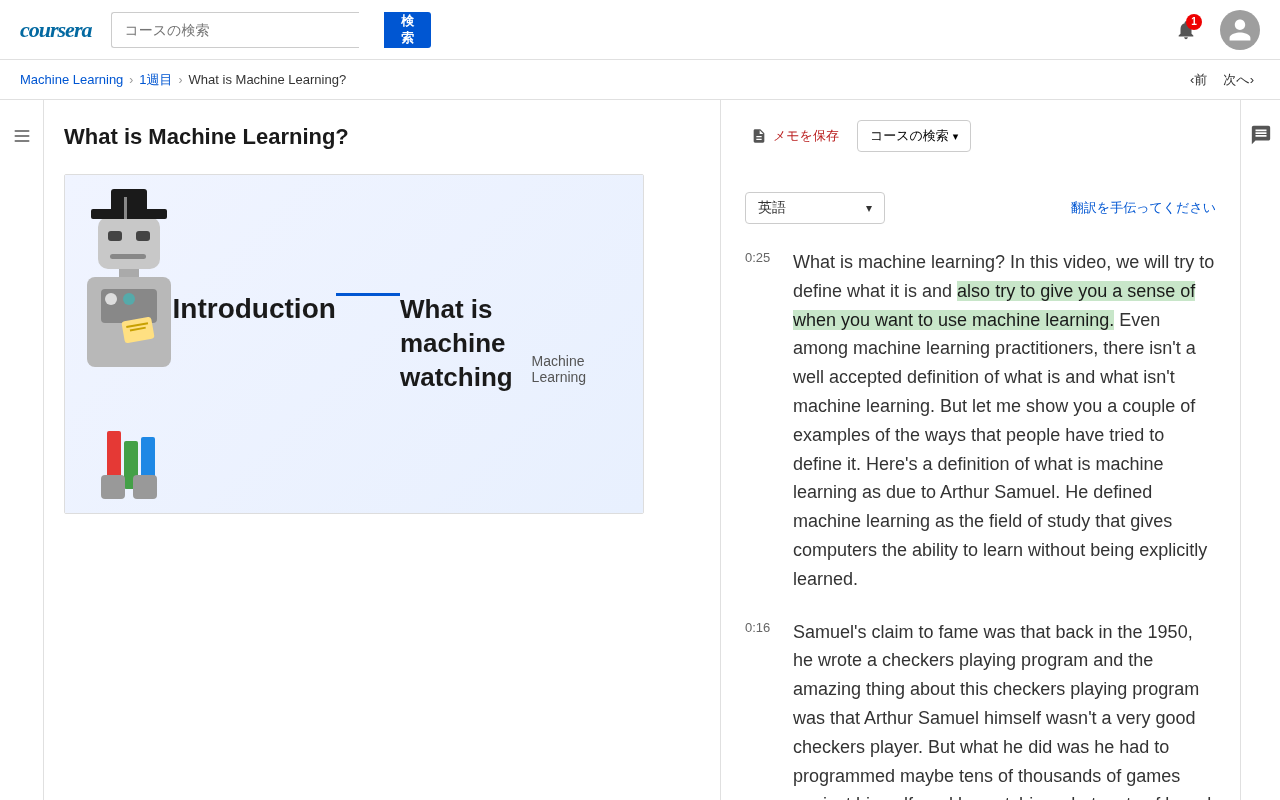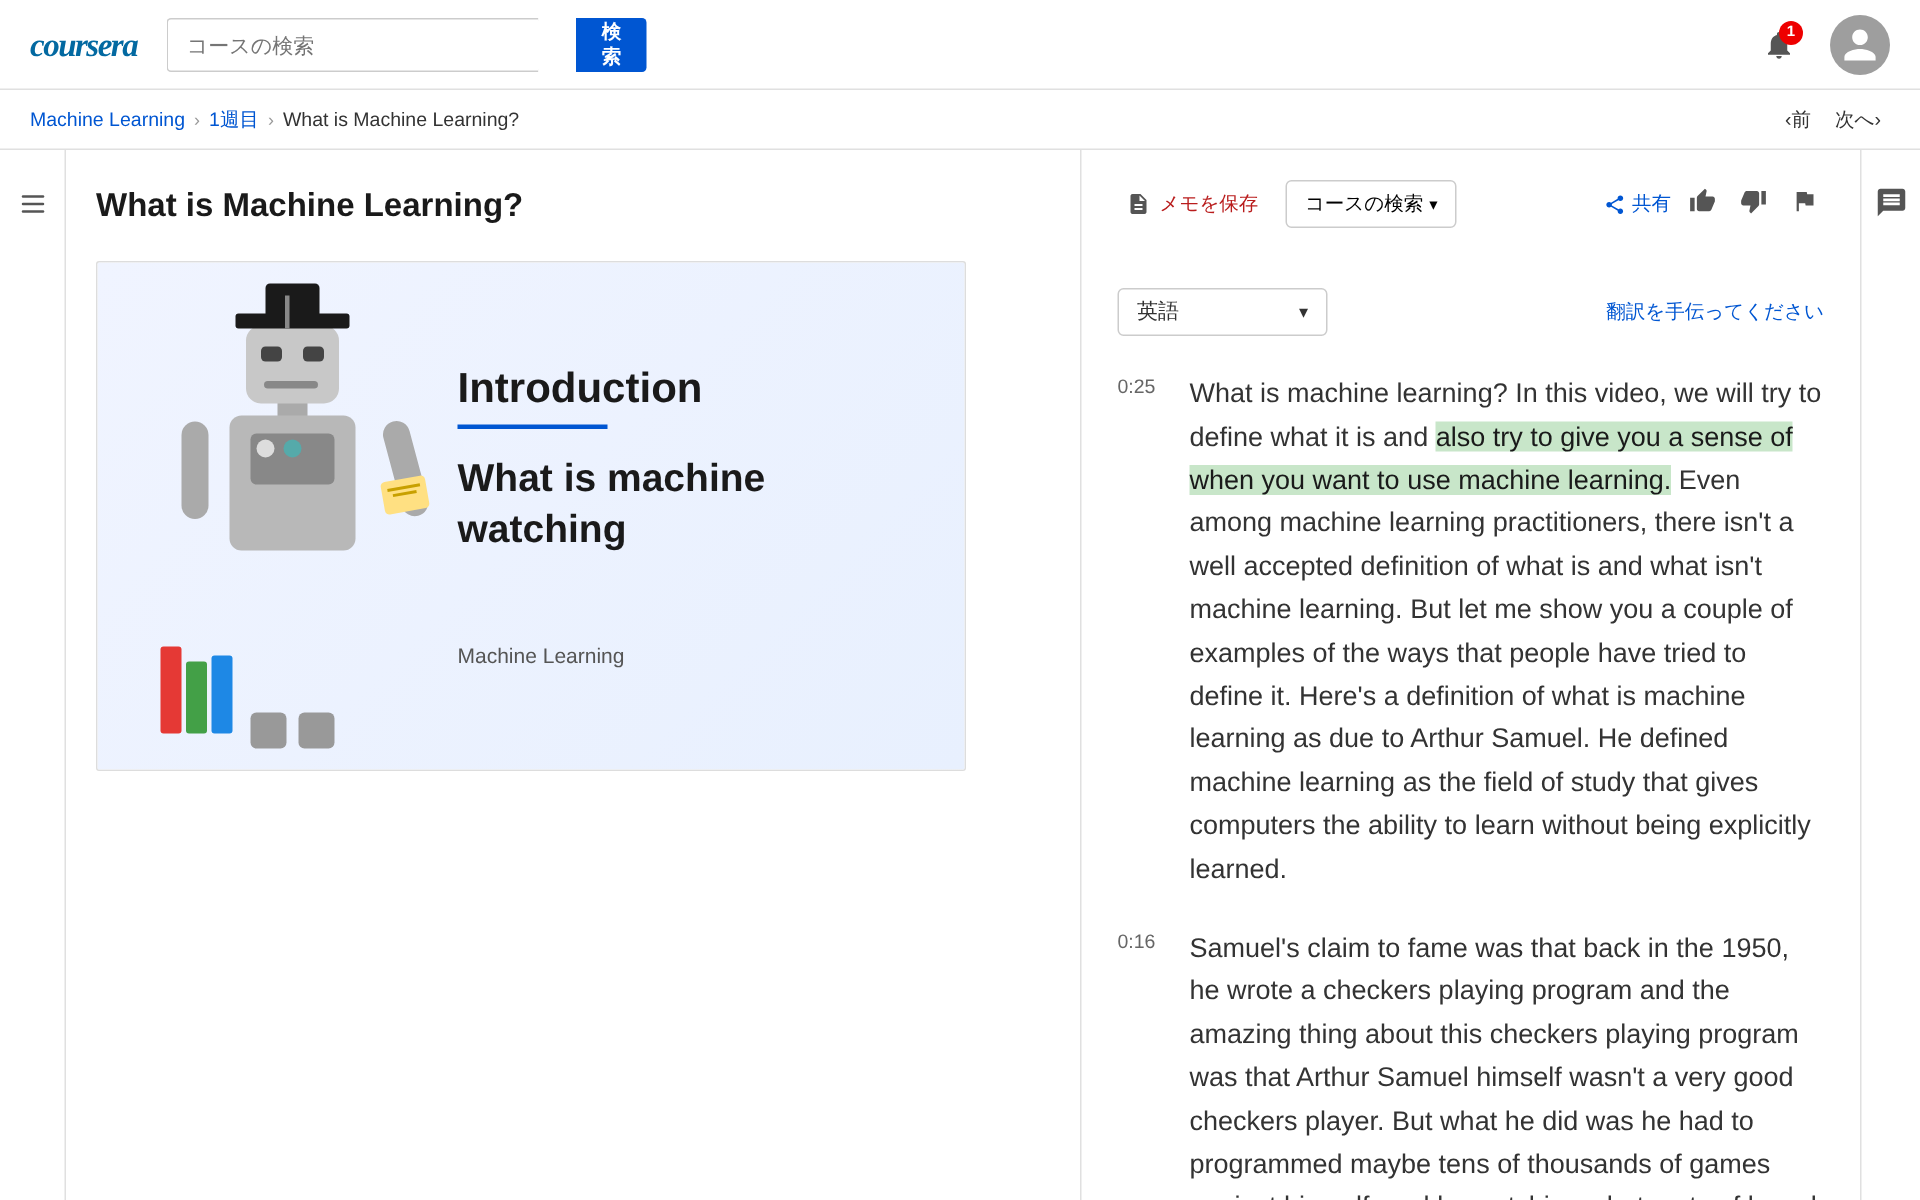--- a/index.html
+++ b/index.html
@@ -204,21 +204,21 @@
       height: 100%;
       background: linear-gradient(135deg, #f0f4ff 0%, #e8f0fe 100%);
       display: flex;
       align-items: center;
       justify-content: space-between;
       padding: 20px 40px;
     }
     .video-text-area {
       flex: 1;
       display: flex;
-      flex-direction: column;
+      flex-direction: row;
       justify-content: flex-start;
       padding-left: 20px;
     }
     .video-intro-text {
       font-size: 28px;
       font-weight: 700;
       color: #1a1a1a;
       margin-bottom: 8px;
     }
     .video-title-line {
@@ -515,46 +515,20 @@
           <path d="M14 2H6c-1.1 0-2 .9-2 2v16c0 1.1.9 2 2 2h12c1.1 0 2-.9 2-2V8l-6-6zm2 16H8v-2h8v2zm0-4H8v-2h8v2zm-3-5V3.5L18.5 9H13z"></path>
         </svg>
         <span>メモを保存</span>
       </button>
 
       <button class="download-btn">
         <span>コースの検索</span>
         <span style="font-size:11px;">▾</span>
       </button>
 
-      <div class="toolbar-right">
-        <button class="share-btn">
-          <svg width="15" height="15" viewBox="0 0 24 24" fill="#0056d2">
-            <path d="M18 16.08c-.76 0-1.44.3-1.96.77L8.91 12.7c.05-.23.09-.46.09-.7s-.04-.47-.09-.7l7.05-4.11c.54.5 1.25.81 2.04.81 1.66 0 3-1.34 3-3s-1.34-3-3-3-3 1.34-3 3c0 .24.04.47.09.7L8.04 9.81C7.5 9.31 6.79 9 6 9c-1.66 0-3 1.34-3 3s1.34 3 3 3c.79 0 1.5-.31 2.04-.81l7.12 4.16c-.05.21-.08.43-.08.65 0 1.61 1.31 2.92 2.92 2.92s2.92-1.31 2.92-2.92-1.31-2.92-2.92-2.92z"></path>
-          </svg>
-          <span>共有</span>
-        </button>
-
-        <button class="icon-btn">
-          <svg width="18" height="18" viewBox="0 0 24 24" fill="#555">
-            <path d="M1 21h4V9H1v12zm22-11c0-1.1-.9-2-2-2h-6.31l.95-4.57.03-.32c0-.41-.17-.79-.44-1.06L14.17 1 7.59 7.59C7.22 7.95 7 8.45 7 9v10c0 1.1.9 2 2 2h9c.83 0 1.54-.5 1.84-1.22l3.02-7.05c.09-.23.14-.47.14-.73v-2z"></path>
-          </svg>
-        </button>
-
-        <button class="icon-btn">
-          <svg width="18" height="18" viewBox="0 0 24 24" fill="#555">
-            <path d="M15 3H6c-.83 0-1.54.5-1.84 1.22l-3.02 7.05c-.09.23-.14.47-.14.73v2c0 1.1.9 2 2 2h6.31l-.95 4.57-.03.32c0 .41.17.79.44 1.06L9.83 23l6.59-6.59c.36-.36.58-.86.58-1.41V5c0-1.1-.9-2-2-2zm4 0v12h4V3h-4z"></path>
-          </svg>
-        </button>
-
-        <button class="icon-btn">
-          <svg width="18" height="18" viewBox="0 0 24 24" fill="#555">
-            <path d="M14.4 6L14 4H5v17h2v-7h5.6l.4 2h7V6z"></path>
-          </svg>
-        </button>
-      </div>
     </div>
 
     <div class="divider"></div>
 
     <div class="lang-row">
       <div class="lang-select">
         <span>英語</span>
         <span style="margin-left:auto; font-size:12px;">▾</span>
       </div>
       <a class="translate-link">翻訳を手伝ってください</a>

